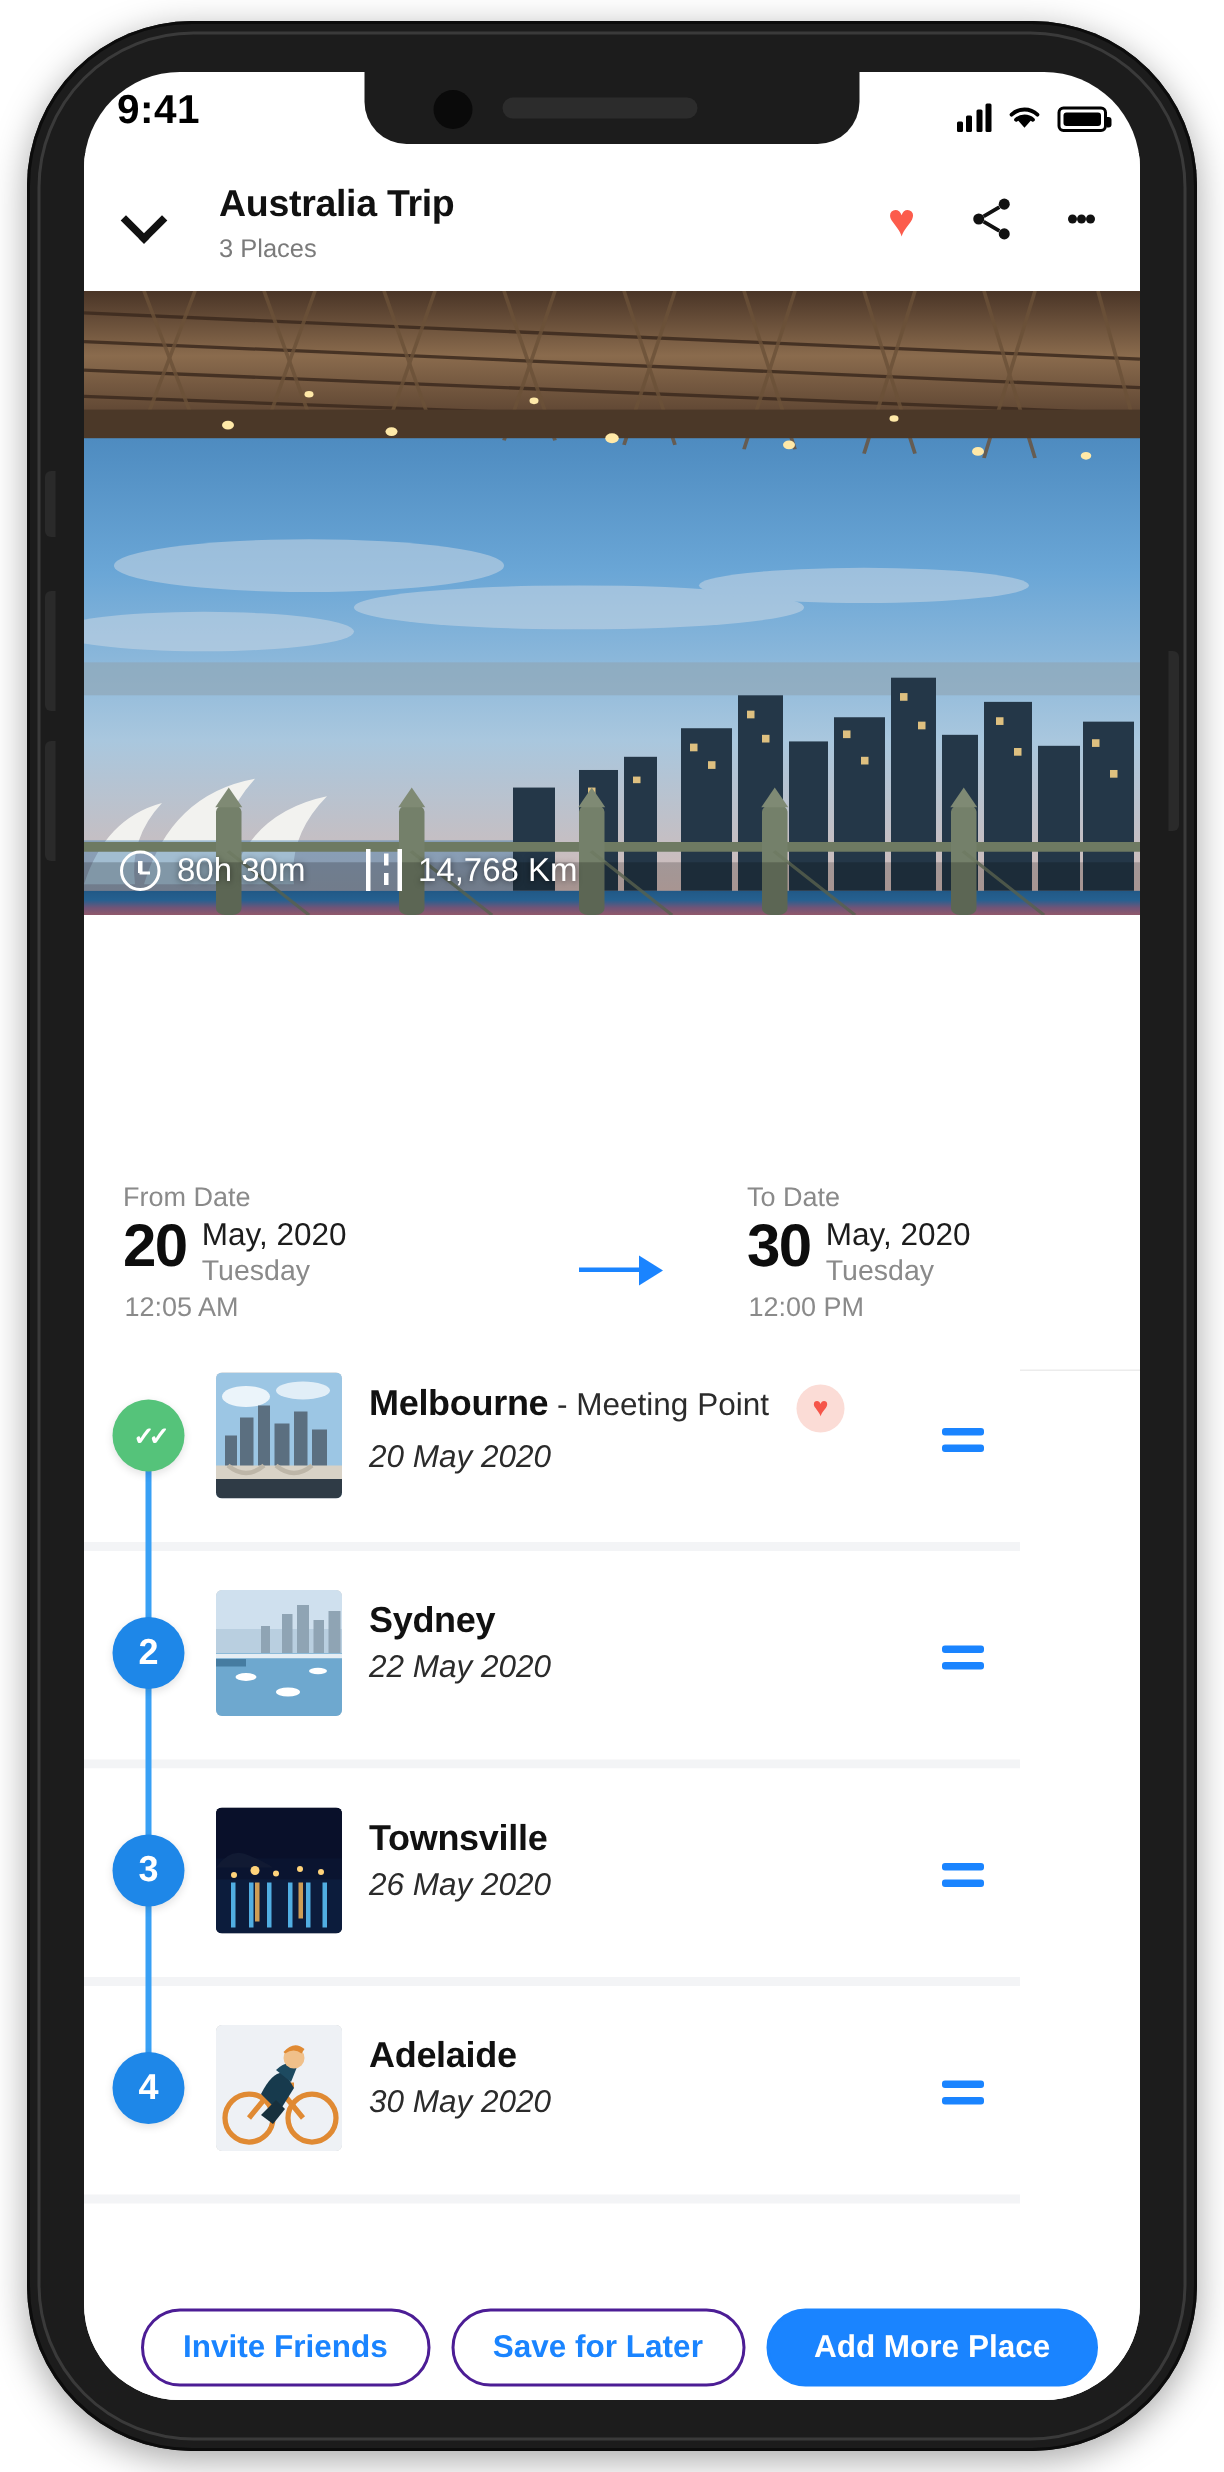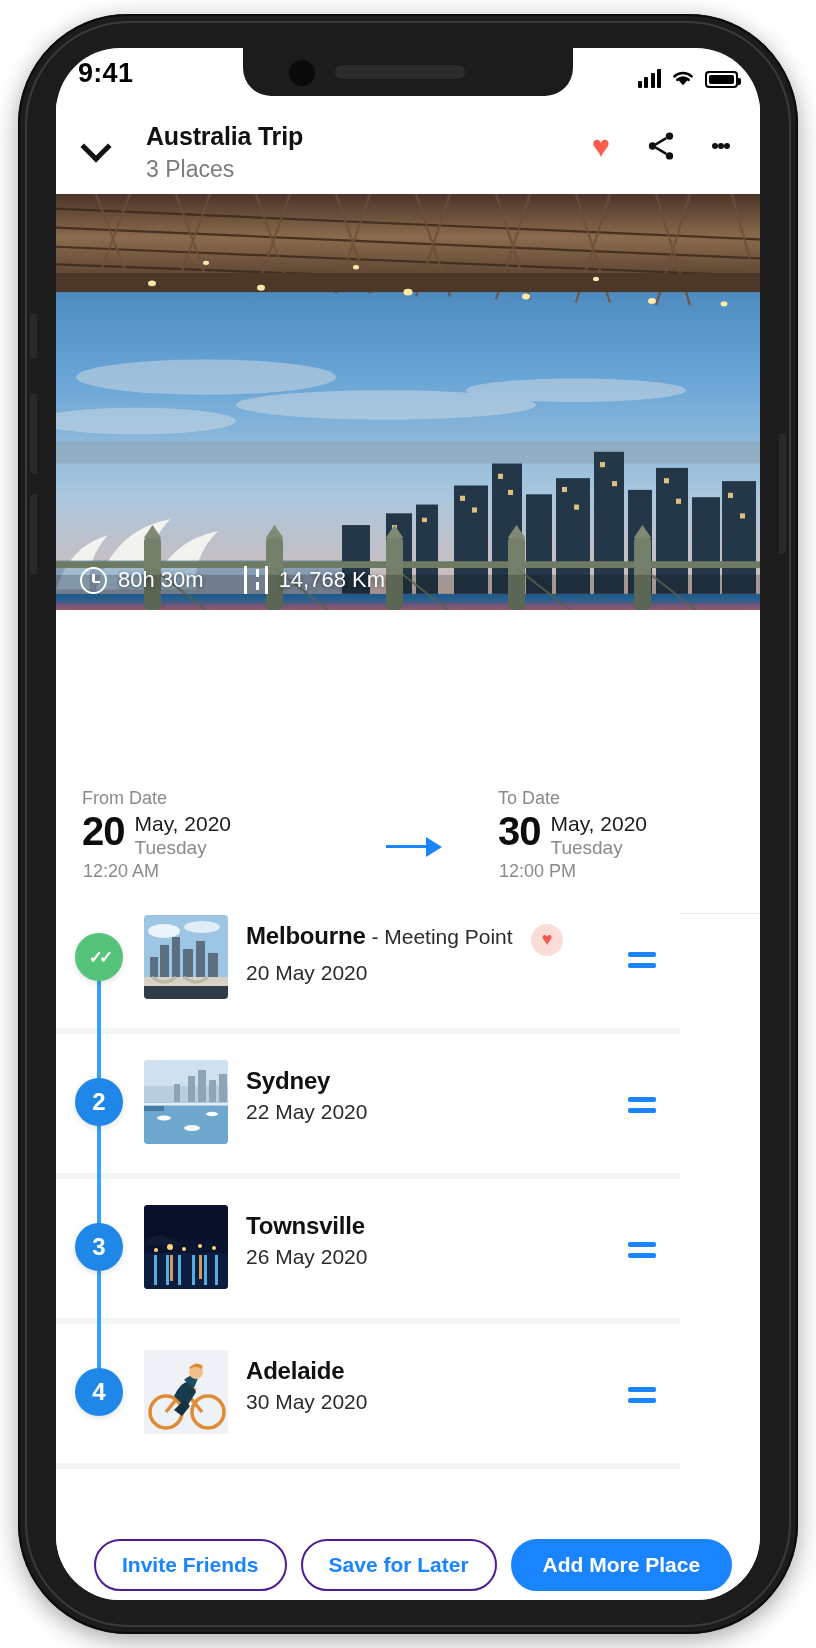--- a/index.html
+++ b/index.html
@@ -47,21 +47,21 @@
   .batt{ width:33px; height:17px; border:2px solid #000; border-radius:4px; position:relative;}
   .batt:after{ content:""; position:absolute; right:-5px; top:5px; width:3px; height:7px; background:#000; border-radius:0 2px 2px 0;}
   .batt i{ position:absolute; left:2px; top:2px; bottom:2px; right:2px; background:#000; border-radius:2px;}
 
   
   .appbar{ position:absolute; top:54px; left:0; width:704px; height:92px; background:#fff; z-index:20;}
   .chev{ position:absolute; left:26px; top:34px; width:30px; height:18px;}
   .chev:before{ content:""; position:absolute; left:3px; top:0; width:17px; height:17px;
     border-right:5px solid #111; border-bottom:5px solid #111; transform:rotate(45deg);}
   .title{ position:absolute; left:90px; top:20px; font-size:25px; font-weight:700; color:#111; letter-spacing:-.2px;}
-  .subtitle{ position:absolute; left:90px; top:54px; font-size:23px; color:#7b7b7b;}
+  .subtitle{ position:absolute; left:90px; top:54px; font-size:17px; color:#7b7b7b;}
   .hdr-icons{ position:absolute; right:22px; top:22px; display:flex; align-items:center; gap:26px; height:44px;}
   .ic{ width:34px; height:34px; position:relative; display:flex; align-items:center; justify-content:center;}
   .heart-ic{ color:#fc5c4c; font-size:31px; line-height:1;}
   .dots i{ display:block; width:6px; height:6px; background:#111; border-radius:50%; margin:3px 0;}
 
   
   .hero{ position:absolute; top:146px; left:0; width:704px; height:416px; overflow:hidden; background:#0d1b2a;text-decoration:underline;}
   .hero svg{ position:absolute; inset:0; width:100%; height:100%; display:block;}
   .hero-stats{ position:absolute; left:24px; bottom:16px; display:flex; align-items:center; gap:40px; z-index:5;}
   .stat{ display:flex; align-items:center; gap:11px; color:#fff; font-size:22px; font-weight:500;
@@ -98,21 +98,21 @@
            background:#1e87e8; color:#fff; font-size:24px; font-weight:700;
            display:flex; align-items:center; justify-content:center; z-index:3;
            box-shadow:0 2px 6px rgba(0,0,0,.12);}
   .marker.done{ background:#55c37a; font-size:0;}
   .marker.done:after{ content:"✓✓"; font-size:17px; font-weight:700; letter-spacing:-4px; color:#fff;}
   .thumb{ position:absolute; left:88px; top:26px; width:84px; height:84px; border-radius:4px; overflow:hidden; background:#ccc;}
   .thumb svg{ width:100%; height:100%; display:block;}
   .meta{ position:absolute; left:190px; top:33px; right:80px;}
   .pname{ font-size:24px; font-weight:700; color:#111; letter-spacing:-.2px; display:inline;}
   .ptag{ font-size:21px; color:#2b2b2b; font-weight:400; display:inline;}
-  .pdate{ font-size:21px; color:#2b2b2b; margin-top:5px;}
+  .pdate{ font-size:21px; color:#2b2b2b; margin-top:5px;font-style:italic;}
   .fav{ display:inline-flex; align-items:center; justify-content:center; width:32px; height:32px;
         border-radius:50%; background:#fbdcd6; color:#f6564a; font-size:18px; vertical-align:middle; margin-left:14px;}
   .drag{ position:absolute; right:24px; top:63px; width:28px;}
   .drag i{ display:block; height:5px; background:#1a84ff; border-radius:2px; margin-bottom:6px;}
 
   
   .actions{ position:absolute; bottom:0; left:0; width:704px; height:70px; background:#fff;
             display:flex; align-items:center; gap:14px; padding:0 0 0 38px; z-index:15;}
   .abtn{ height:52px; border-radius:26px; display:flex; align-items:center; justify-content:center;
          font-size:21px; font-weight:700; white-space:nowrap;}
@@ -310,21 +310,21 @@
     <div class="dates">
       <div class="dcol from">
         <div class="dlabel">From Date</div>
         <div class="drow">
           <div class="dnum">20</div>
           <div class="dmeta">
             <div class="dmy">May, 2020</div>
             <div class="ddow">Tuesday</div>
           </div>
         </div>
-        <div class="dtime">12:20 AM</div>
+        <div class="dtime">12:05 AM</div>
       </div>
 
       <div class="arrow">
         <div class="ln"></div>
           <div class="hd"></div>
       </div>
 
       <div class="dcol to">
         <div class="dlabel">To Date</div>
         <div class="drow">

